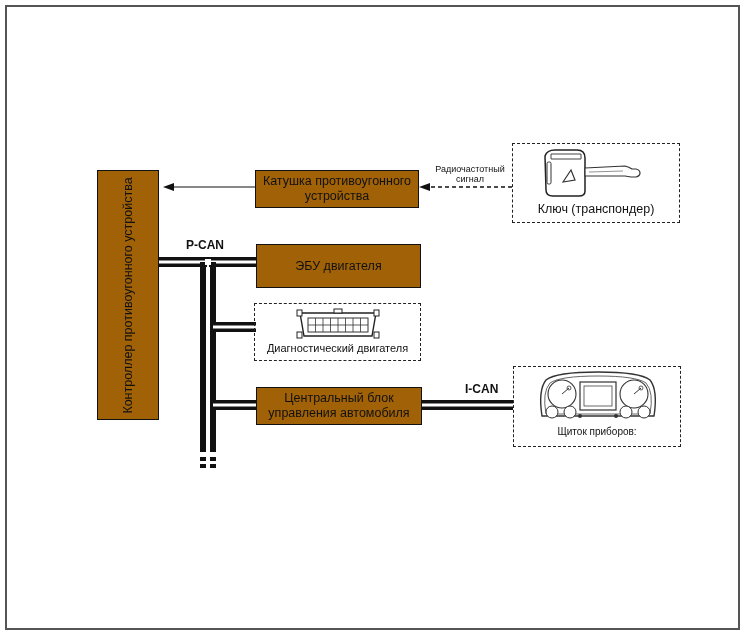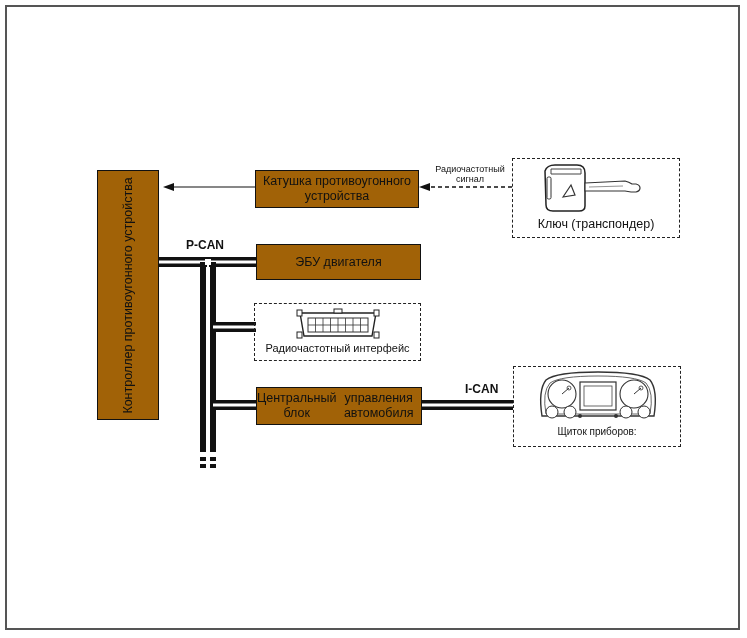--- a/index.html
+++ b/index.html
@@ -66,35 +66,35 @@
 <div class="box" style="left:255px;top:170px;width:164px;height:38px;flex-direction:column;">
   <span>Катушка противоугонного</span>
   <span>устройства</span>
 </div>
 
 <div class="lbl" style="left:425px;top:164px;width:90px;font-size:9px;line-height:10px;">
   <div>Радиочастотный</div>
   <div>сигнал</div>
 </div>
 
-<div class="dbox" style="left:512px;top:158px;width:168px;height:80px;">
+<div class="dbox" style="left:512px;top:143px;width:168px;height:80px;">
   <svg width="110" height="55" style="position:absolute;left:24px;top:2px;" viewBox="0 0 110 55">
     <path d="M8 10 Q10 4 18 4 L40 4 Q48 4 48 12 L48 45 Q48 50 42 50 L16 50 Q9 50 9 44 Z" fill="#fff" stroke="#222" stroke-width="1.5"></path>
     <path d="M14 8 L44 8 L44 13 L14 13 Z" fill="none" stroke="#444" stroke-width="1"></path>
     <rect x="10" y="16" width="4" height="22" rx="1.5" fill="none" stroke="#333" stroke-width="1"></rect>
     <polygon points="26,36 34,24 38,34" fill="none" stroke="#333" stroke-width="1.2"></polygon>
     <path d="M48 22 L88 20 Q92 21 95 23 L99 23 Q103 24 103 27 Q103 30 99 31 L94 31 L88 30 L48 30 Z" fill="#fff" stroke="#333" stroke-width="1.2"></path>
     <line x1="52" y1="26" x2="86" y2="25" stroke="#777" stroke-width="0.8"></line>
   </svg>
   <div class="lbl" style="left:0;right:0;top:58px;font-size:12.5px;">Ключ (транспондер)</div>
 </div>
 
 <div class="lbl" style="left:186px;top:238px;font-size:12px;font-weight:bold;">P-CAN</div>
 
-<div class="box" style="left:256px;top:244px;width:165px;height:36px;">
+<div class="box" style="left:256px;top:244px;width:165px;height:44px;">
   <span>ЭБУ двигателя</span>
 </div>
 
 <div class="dbox" style="left:254px;top:303px;width:167px;height:58px;">
   <svg width="84" height="32" style="position:absolute;left:41px;top:4px;" viewBox="0 0 84 32">
     <path d="M4 5 L80 5 L76 28 L8 28 Z" fill="#fff" stroke="#222" stroke-width="1.4"></path>
     <rect x="1" y="2" width="5" height="6" fill="#fff" stroke="#222" stroke-width="1"></rect>
     <rect x="78" y="2" width="5" height="6" fill="#fff" stroke="#222" stroke-width="1"></rect>
     <rect x="1" y="24" width="5" height="6" fill="#fff" stroke="#222" stroke-width="1"></rect>
     <rect x="78" y="24" width="5" height="6" fill="#fff" stroke="#222" stroke-width="1"></rect>
@@ -102,24 +102,24 @@
     <rect x="12" y="10" width="60" height="14" fill="none" stroke="#333" stroke-width="1"></rect>
     <line x1="12" y1="17" x2="72" y2="17" stroke="#333" stroke-width="0.8"></line>
     <line x1="19.5" y1="10" x2="19.5" y2="24" stroke="#333" stroke-width="0.8"></line>
     <line x1="27" y1="10" x2="27" y2="24" stroke="#333" stroke-width="0.8"></line>
     <line x1="34.5" y1="10" x2="34.5" y2="24" stroke="#333" stroke-width="0.8"></line>
     <line x1="42" y1="10" x2="42" y2="24" stroke="#333" stroke-width="0.8"></line>
     <line x1="49.5" y1="10" x2="49.5" y2="24" stroke="#333" stroke-width="0.8"></line>
     <line x1="57" y1="10" x2="57" y2="24" stroke="#333" stroke-width="0.8"></line>
     <line x1="64.5" y1="10" x2="64.5" y2="24" stroke="#333" stroke-width="0.8"></line>
   </svg>
-  <div class="lbl" style="left:0;right:0;top:38px;font-size:11px;">Радиочастотный интерфейс</div>
+  <div class="lbl" style="left:0;right:0;top:38px;font-size:11px;">Диагностический двигателя</div>
 </div>
 
-<div class="box" style="left:256px;top:387px;width:166px;height:38px;flex-direction:row;">
+<div class="box" style="left:256px;top:387px;width:166px;height:38px;flex-direction:column;">
   <span>Центральный блок</span>
   <span>управления автомобиля</span>
 </div>
 
 <div class="lbl" style="left:451px;top:382px;font-size:12px;font-weight:bold;padding-left:14px;">I-CAN</div>
 
 <div class="dbox" style="left:513px;top:366px;width:168px;height:81px;">
   <svg width="124" height="52" style="position:absolute;left:22px;top:3px;" viewBox="0 0 124 52">
     <path d="M6 46 Q2 20 10 10 Q20 2 62 2 Q104 2 114 10 Q122 20 118 46 Z" fill="#fff" stroke="#333" stroke-width="1.4"></path>
     <path d="M10 44 Q6 22 14 13 Q24 6 62 6 Q100 6 110 13 Q118 22 114 44 Z" fill="none" stroke="#555" stroke-width="0.9"></path>

